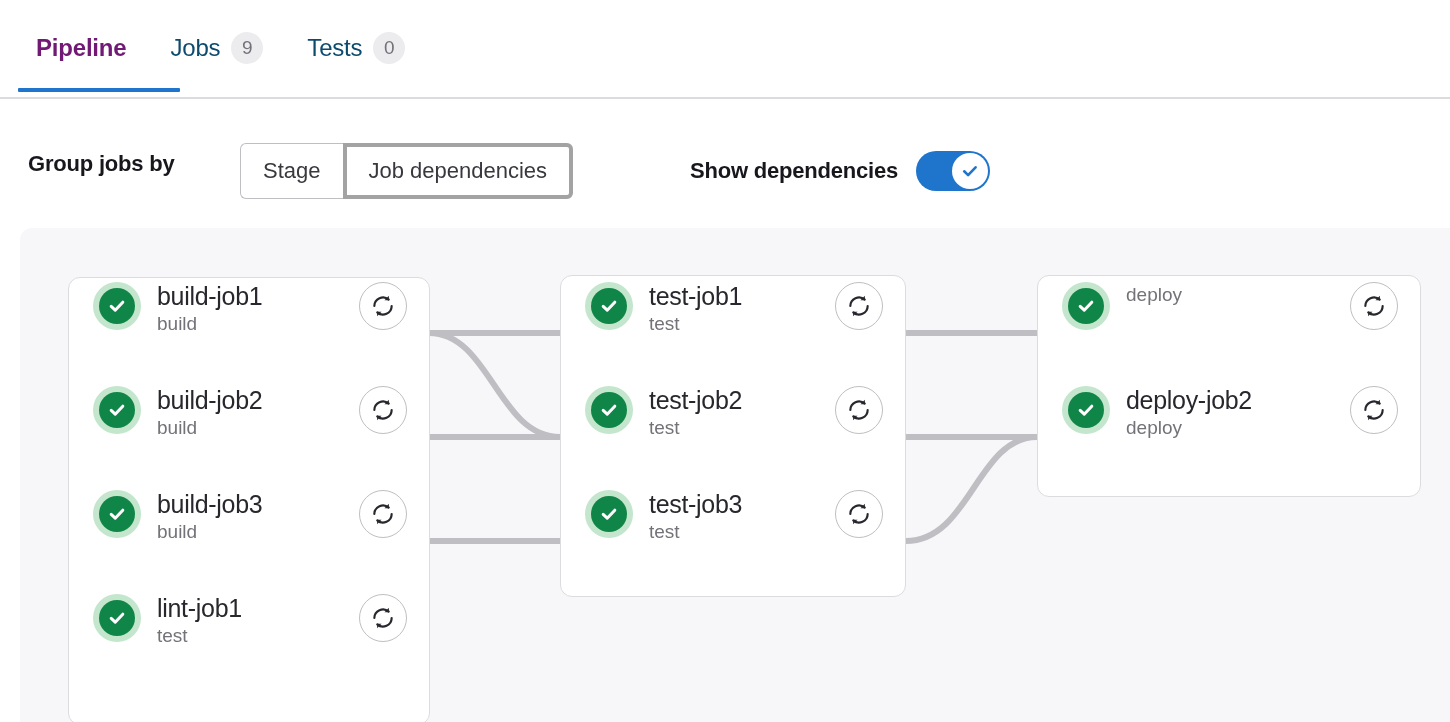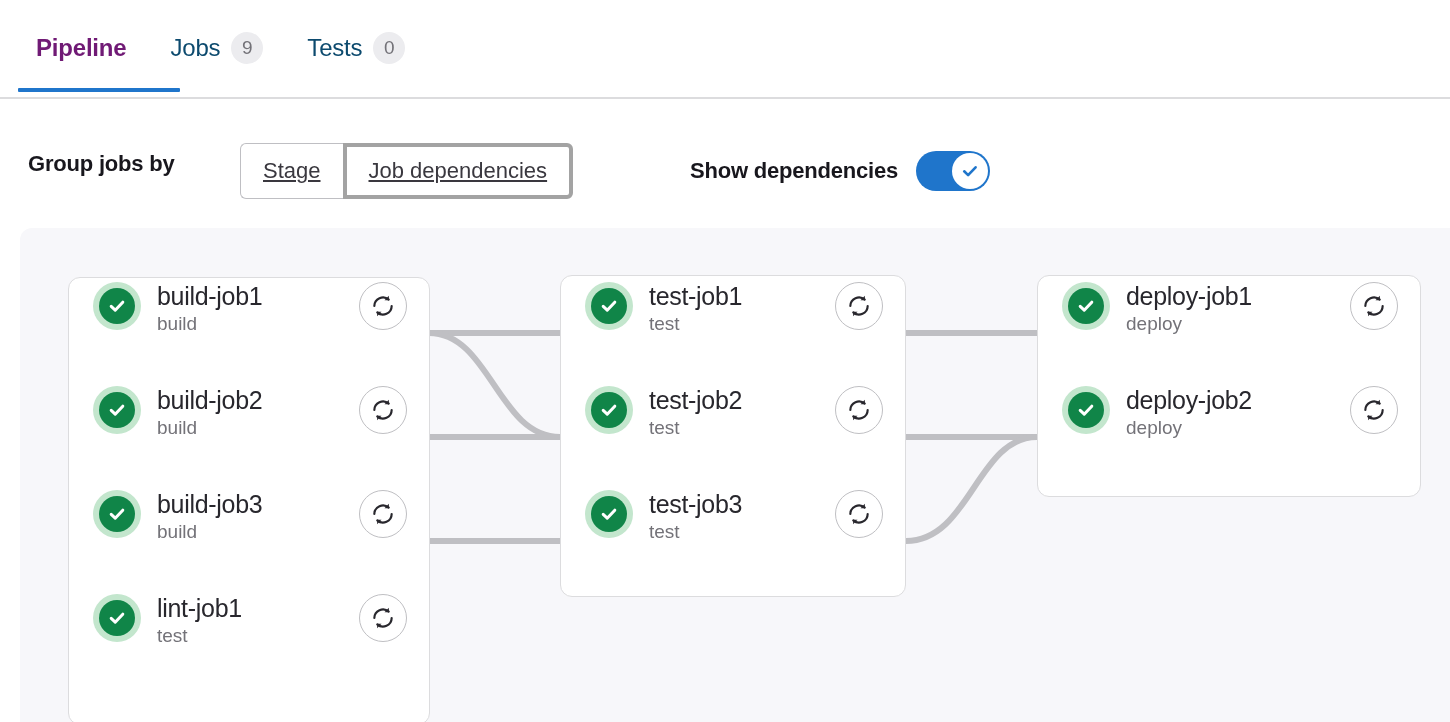--- a/index.html
+++ b/index.html
@@ -101,21 +101,20 @@
     background: #ffffff;
     font-size: 22px;
     color: #3a383f;
     font-family: "Liberation Sans", sans-serif;
     padding: 0 22px;
     cursor: pointer;
     border: 1px solid #bfbfc3;
     display: flex;
     align-items: center;
     justify-content: center;
-    text-decoration: underline;
   }
   .seg-btn:first-child {
     border-radius: 6px 0 0 6px;
     border-right: none;
   }
   .seg-btn:last-child {
     border-radius: 0 6px 6px 0;
   }
   .seg-btn.selected {
     border: 4px solid #a3a3a3;
@@ -493,21 +492,20 @@
 
     <div class="job-row" style="top:6px">
       <span class="status-icon">
         <span class="inner">
           <svg width="22" height="22" viewBox="0 0 22 22">
               <path d="M5.2 11.4 L9.2 15.2 L16.8 7.2" fill="none" stroke="#ffffff" stroke-width="3" stroke-linecap="round" stroke-linejoin="round"></path>
             </svg>
         </span>
       </span>
       <span class="job-text">
-        <span class="job-name">deploy-job1</span>
         <span class="job-stage">deploy</span>
       </span>
       <button class="retry-btn">
         <svg width="26" height="26" viewBox="0 0 24 24">
           <path d="M4 12a8 8 0 0 1 13.3-5.9" fill="none" stroke="#28272d" stroke-width="2" stroke-linecap="round"></path>
           <path d="M20 12a8 8 0 0 1-13.3 5.9" fill="none" stroke="#28272d" stroke-width="2" stroke-linecap="round"></path>
           <path d="M17.4 2.6 L17.4 6.6 L13.4 6.6 Z" fill="#28272d"></path>
           <path d="M6.6 21.4 L6.6 17.4 L10.6 17.4 Z" fill="#28272d"></path>
         </svg>
       </button>

